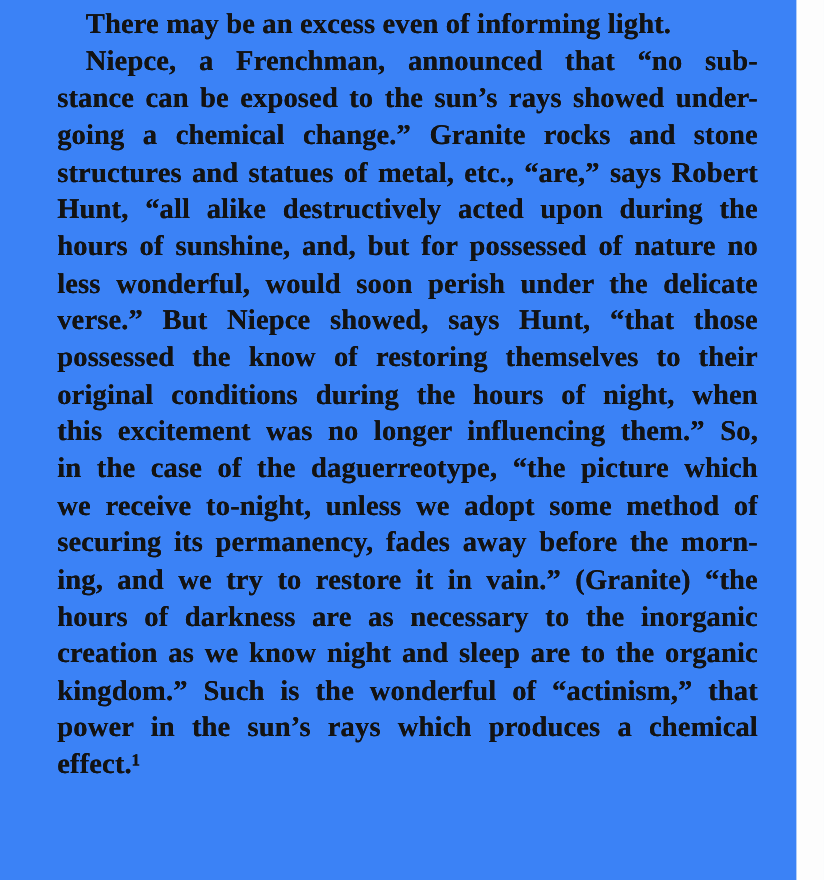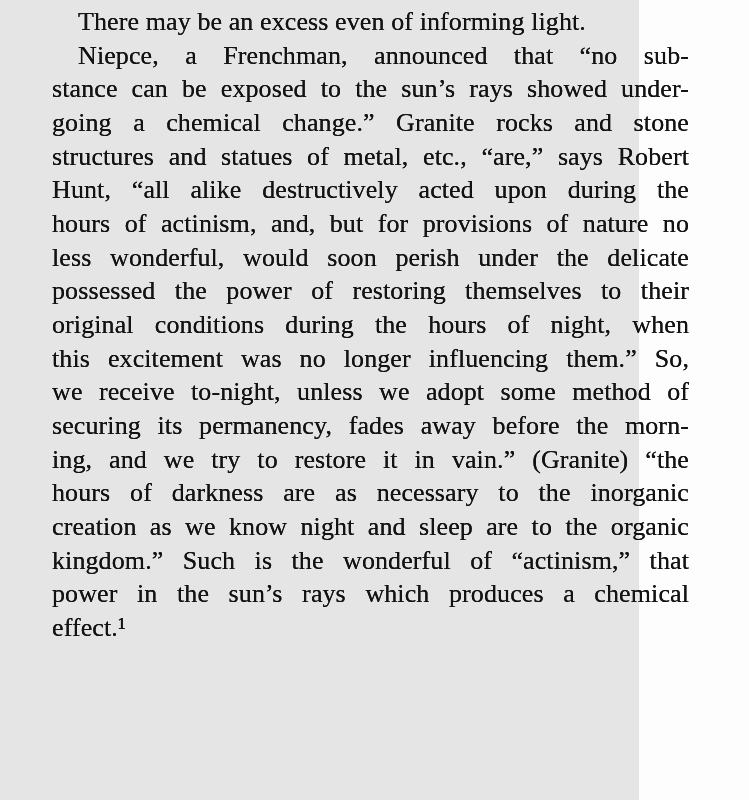--- a/index.html
+++ b/index.html
@@ -5,23 +5,24 @@
   html, body {
     margin: 0;
     padding: 0;
     width: 749px;
     height: 800px;
     background: #fdfdfd;
     overflow: hidden;
   }
   .page {
     position: relative;
-    width: 639px;
+    width: 724px;
     height: 800px;
-    background: #e5e5e5;
+    background: #3b82f6;
+    font-weight: bold;
   }
   .text-block {
     position: absolute;
     left: 52px;
     top: 5px;
     width: 637px;
     font-family: "Liberation Serif", "DejaVu Serif", serif;
     font-size: 26px;
     line-height: 33.65px;
     color: #131313;
@@ -44,25 +45,27 @@
 <body>
 
 <div class="page">
   <div class="text-block">
     <div class="line indent">There may be an excess even of informing light.</div>
     <div class="line indent justify">Niepce, a Frenchman, announced that “no sub-</div>
     <div class="line justify">stance can be exposed to the sun’s rays showed under-</div>
     <div class="line justify">going a chemical change.” Granite rocks and stone</div>
     <div class="line justify">structures and statues of metal, etc., “are,” says Robert</div>
     <div class="line justify">Hunt, “all alike destructively acted upon during the</div>
-    <div class="line justify">hours of actinism, and, but for provisions of nature no</div>
+    <div class="line justify">hours of sunshine, and, but for possessed of nature no</div>
     <div class="line justify">less wonderful, would soon perish under the delicate</div>
-    <div class="line justify">possessed the power of restoring themselves to their</div>
+    <div class="line justify">verse.” But Niepce showed, says Hunt, “that those</div>
+    <div class="line justify">possessed the know of restoring themselves to their</div>
     <div class="line justify">original conditions during the hours of night, when</div>
     <div class="line justify">this excitement was no longer influencing them.” So,</div>
+    <div class="line justify">in the case of the daguerreotype, “the picture which</div>
     <div class="line justify">we receive to-night, unless we adopt some method of</div>
     <div class="line justify">securing its permanency, fades away before the morn-</div>
     <div class="line justify">ing, and we try to restore it in vain.” (Granite) “the</div>
     <div class="line justify">hours of darkness are as necessary to the inorganic</div>
     <div class="line justify">creation as we know night and sleep are to the organic</div>
     <div class="line justify">kingdom.” Such is the wonderful of “actinism,” that</div>
     <div class="line justify">power in the sun’s rays which produces a chemical</div>
     <div class="line">effect.¹</div>
   </div>
 </div>

